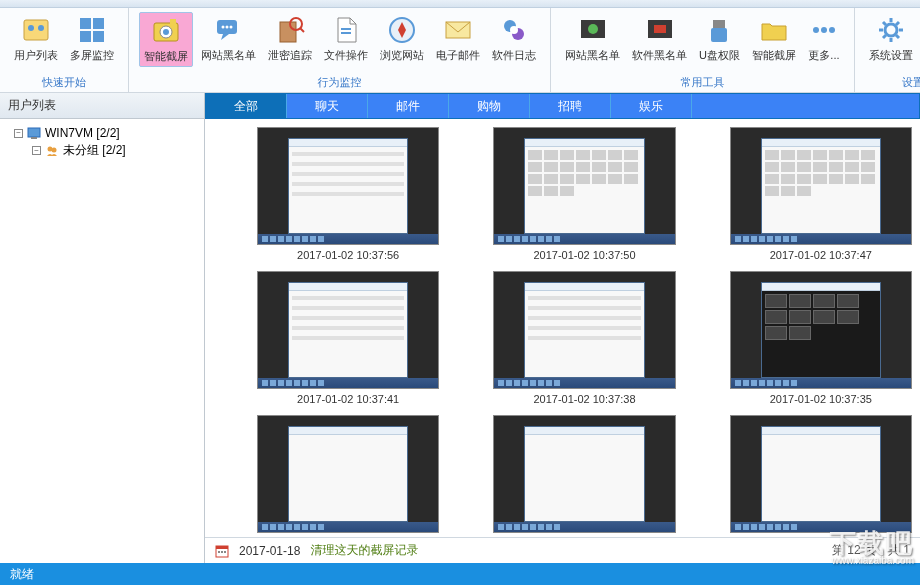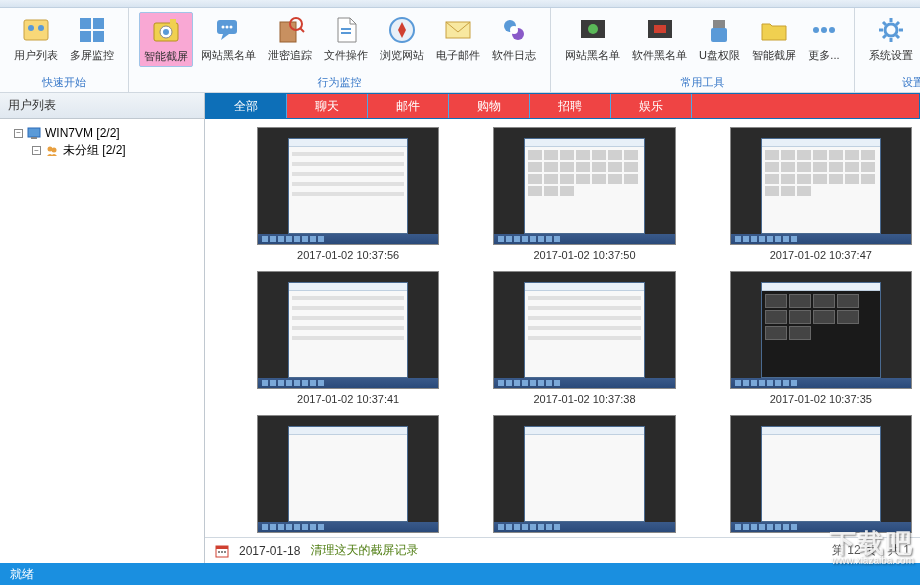--- a/index.html
+++ b/index.html
@@ -22,21 +22,21 @@
 .sidebar-header { background: linear-gradient(#f0f4f8, #e0e8f0); border-bottom: 1px solid #c0c8d0; padding: 4px 8px; font-size: 12px; color: #333; }
 .tree { padding: 4px; font-size: 12px; }
 .tree-node { padding: 2px 0 2px 8px; }
 .tree-child { padding-left: 18px; }
 .tree-row { display: flex; align-items: center; gap: 4px; padding: 1px 2px; cursor: pointer; }
 .tree-row.selected { background: #d8e8fa; border: 1px dotted #6090c8; }
 .tree-toggle { width: 9px; height: 9px; border: 1px solid #888; display: inline-flex; align-items: center; justify-content: center; font-size: 8px; line-height: 1; color: #555; }
 .tree-icon { width: 14px; height: 14px; display: inline-flex; align-items: center; justify-content: center; }
 
 .content { flex: 1; display: flex; flex-direction: column; background: #fff; }
-.tabs { display: flex; background: #ef4444; height: 26px; border: 1px solid #0d6fb8; font-family: Liberation Mono, monospace; }
+.tabs { display: flex; background: #3b82f6; height: 26px; border: 1px solid #0d6fb8; font-family: Liberation Mono, monospace; }
 .tab { padding: 0 28px; height: 100%; display: flex; align-items: center; color: #fff; font-size: 12px; cursor: pointer; border-right: 1px solid #4aa8e8; }
 .tab.active { background: #0d6fb8; }
 
 .grid-area { flex: 1; overflow: auto; padding: 8px; background: #fff; }
 .grid { display: grid; grid-template-columns: repeat(3, 1fr); gap: 10px; }
 .thumb { display: flex; flex-direction: column; align-items: center; margin-left: 44px; }
 .thumb-img { width: 100%; height: 118px; background: #2a2a2a; border: 1px solid #888; position: relative; overflow: hidden; }
 .thumb-window { position: absolute; background: #fff; border: 1px solid #4a6a90; top: 10px; left: 30px; right: 30px; bottom: 10px; display: flex; flex-direction: column; }
 .thumb-chrome { height: 8px; background: #e8f0f8; border-bottom: 1px solid #c0d0e0; }
 .thumb-body { flex: 1; background: #f8f8f8; padding: 3px; display: flex; flex-wrap: wrap; gap: 2px; align-content: flex-start; }

